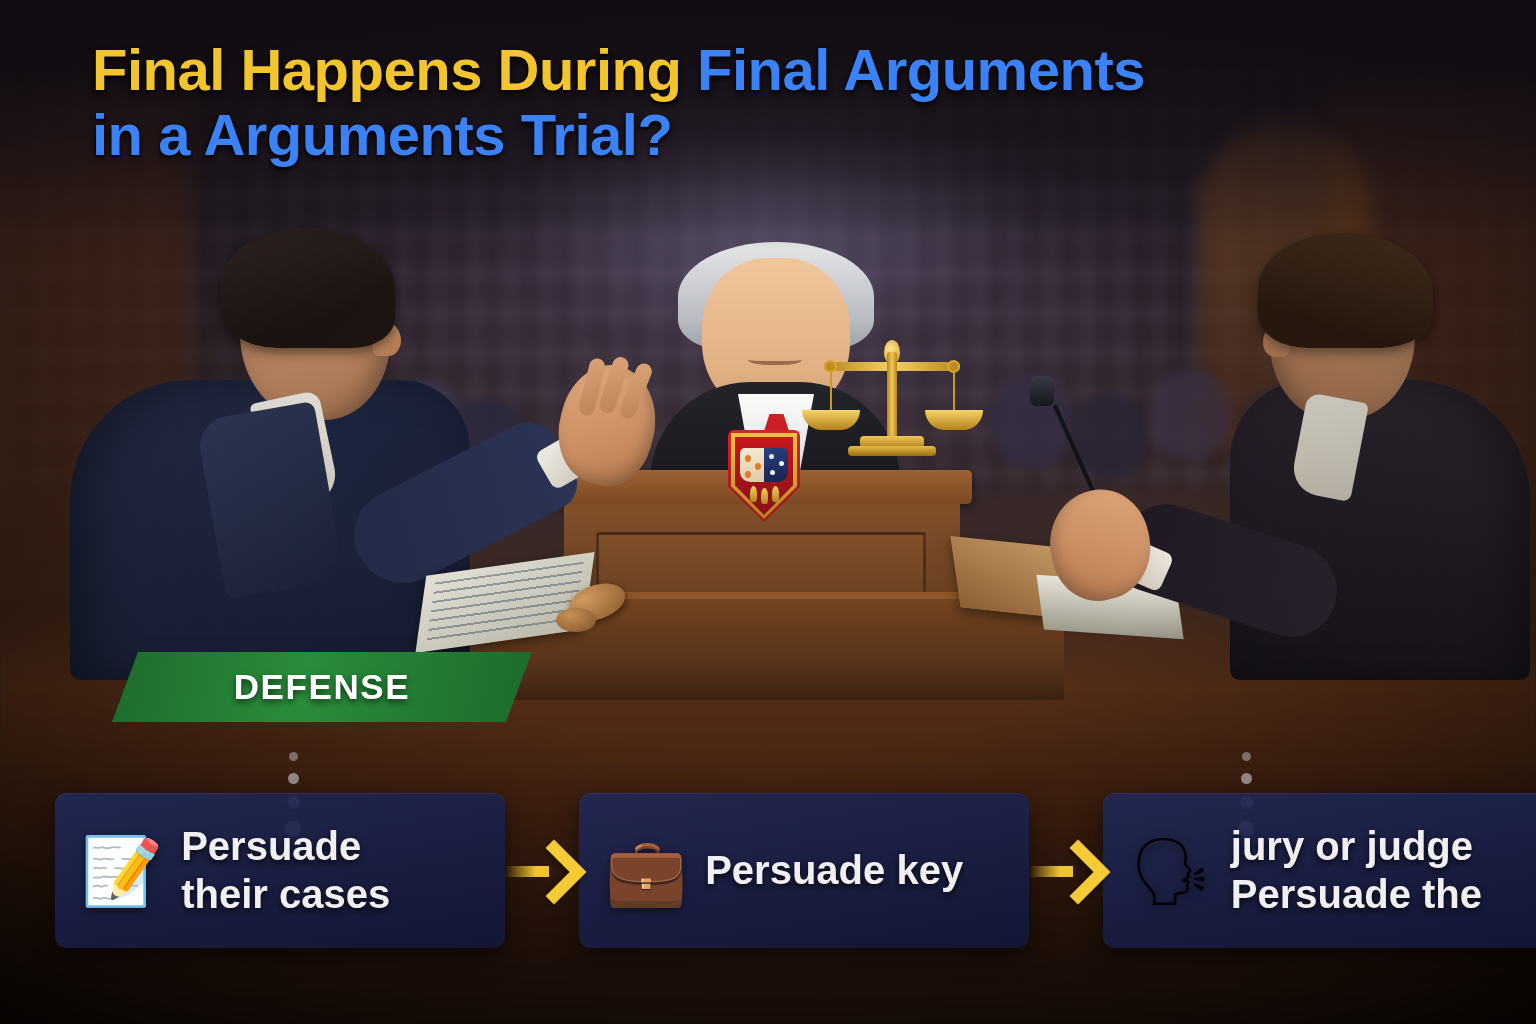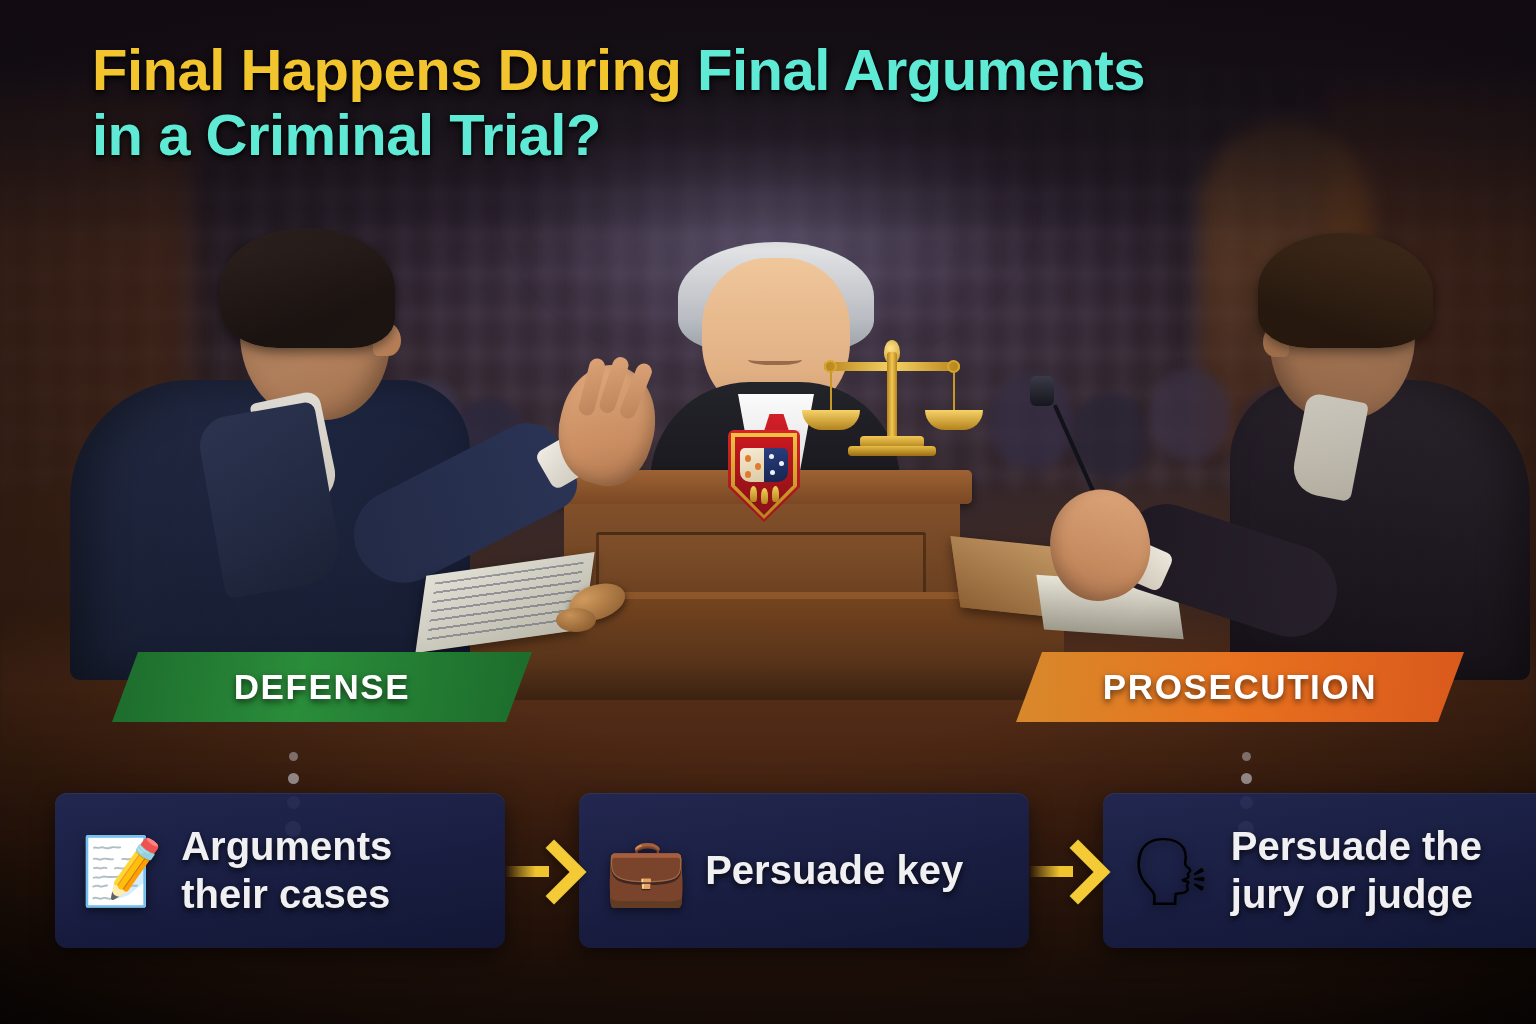--- a/index.html
+++ b/index.html
@@ -78,21 +78,21 @@
   }
 
   
   .title {
     position:absolute; left:92px; top:38px; width:1360px;
     font-size:58px; font-weight:bold; line-height:1.12;
     letter-spacing:-0.5px;
     text-shadow:0 3px 7px rgba(0,0,0,.85), 0 1px 2px rgba(0,0,0,.9);
   }
   .t-gold  { color:#f2c52e; }
-  .t-white { color:#5eead4; }
+  .t-white { color:#3b82f6; }
 
   
   .figure { position:absolute; }
 
   
   #lawyer-left { left:60px; top:230px; width:560px; height:440px; }
   .ll-head {
     position:absolute; left:180px; top:10px; width:150px; height:180px;
     background:linear-gradient(150deg,#d9a077 0%,#c08a63 60%,#9c6c4a 100%);
     border-radius:46% 52% 44% 48%;
@@ -515,49 +515,46 @@
     <div class="rl-cuff"></div>
     <div class="rl-hand"></div>
   </div>
 
   <div class="vignette"></div>
   <div class="top-scrim"></div>
 
   <h1 class="title">
     <span class="t-gold">Final Happens During</span>
     <span class="t-white">Final Arguments</span><br>
-    <span class="t-white">in a Criminal Trial?</span>
+    <span class="t-white">in a Arguments Trial?</span>
   </h1>
 
   <div class="banner" id="banner-defense">
     <span>DEFENSE</span>
-  </div>
-  <div class="banner" id="banner-prosecution">
-    <span>PROSECUTION</span>
   </div>
 
   <div class="dots" id="dots-left">
     <i></i>
     <i></i>
     <i></i>
     <i></i>
   </div>
   <div class="dots" id="dots-right">
     <i></i>
     <i></i>
     <i></i>
     <i></i>
   </div>
 
   <div id="steps">
 
     <div class="step-card">
       <div class="step-icon">📝</div>
       <div class="step-text">
-        <div>Arguments</div>
+        <div>Persuade</div>
         <div>their cases</div>
       </div>
     </div>
 
     <div class="step-arrow">
       <div class="arrow-glyph"></div>
     </div>
 
     <div class="step-card">
       <div class="step-icon">💼</div>
@@ -566,20 +563,20 @@
       </div>
     </div>
 
     <div class="step-arrow">
       <div class="arrow-glyph"></div>
     </div>
 
     <div class="step-card">
       <div class="step-icon">🗣</div>
       <div class="step-text">
+        <div>jury or judge</div>
         <div>Persuade the</div>
-        <div>jury or judge</div>
       </div>
     </div>
 
   </div>
 
 </div>
 
 </body></html>

